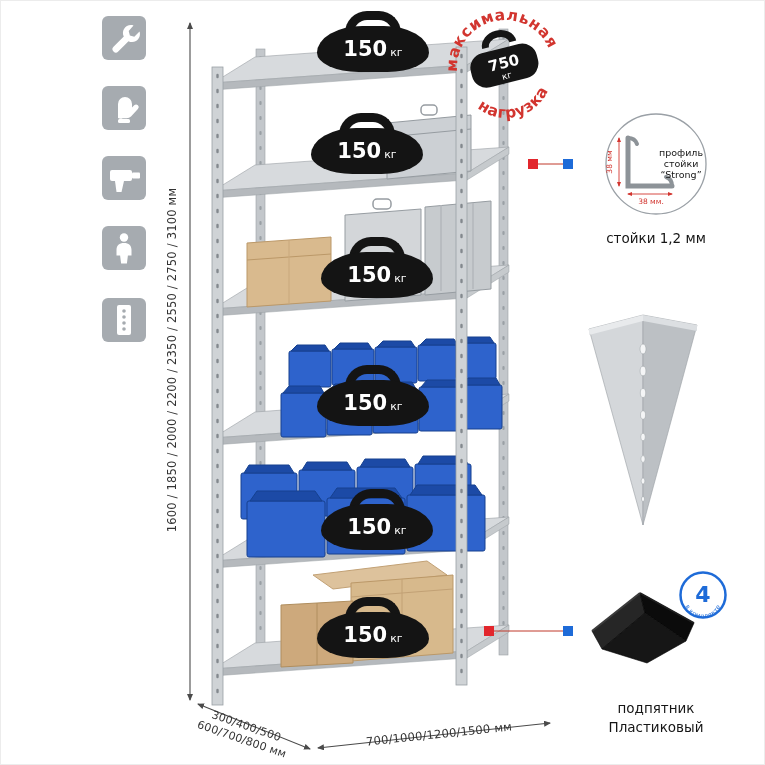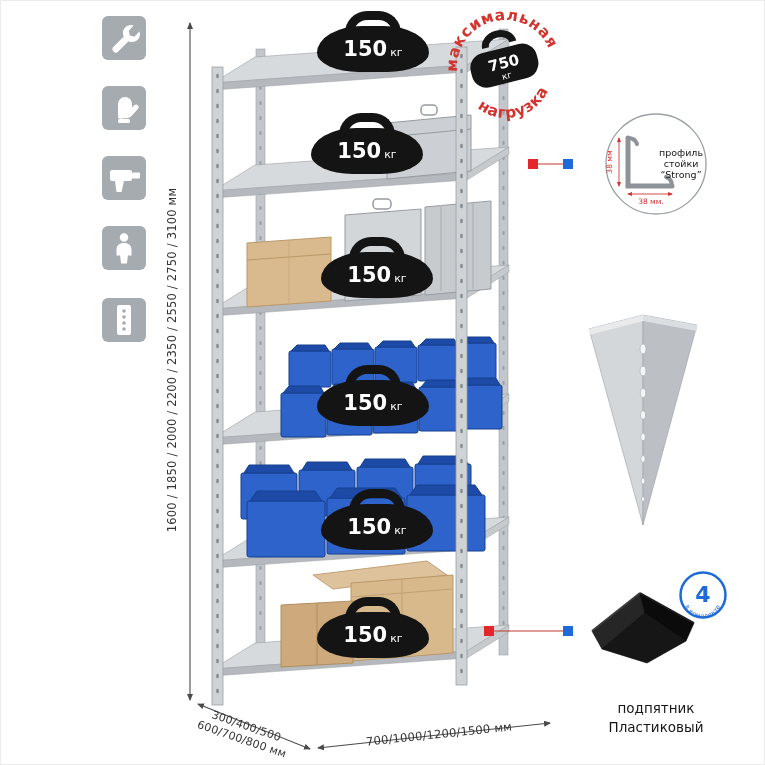--- a/index.html
+++ b/index.html
@@ -322,20 +322,21 @@
     <line x1="32" y1="88" x2="76" y2="88" stroke="#d2352f" stroke-width="0.9" marker-start="url(#parr)" marker-end="url(#parr)"></line>
     <text x="55" y="98" font-size="7.5" fill="#d2352f" text-anchor="middle">38 мм.</text>
     <g font-size="9.5" fill="#161616" text-anchor="middle">
       <text x="85" y="50">профиль</text>
       <text x="85" y="61">стойки</text>
       <text x="85" y="72">“Strong”</text>
     </g>
   </svg>
 
   <div class="callout-note" style="top:228px">
+    <div>стойки 1,2 мм</div>
   </div>
 
   <svg class="layer" style="left:572px;top:298px" width="150" height="240" viewBox="0 0 150 240">
     <polygon points="16,30 70,16 70,226" fill="#d4d7da" stroke="#9aa0a5" stroke-width="0.6"></polygon>
     <polygon points="70,16 124,26 70,226" fill="#bcc0c4" stroke="#9aa0a5" stroke-width="0.6"></polygon>
     <polygon points="16,30 70,16 70,22 16,36" fill="#e8eaec"></polygon>
     <polygon points="70,16 124,26 124,32 70,22" fill="#dcdfe2"></polygon>
     <g fill="#f4f5f6" stroke="#9aa0a5" stroke-width="0.5">
       <ellipse cx="70" cy="50" rx="3" ry="5"></ellipse>
         <ellipse cx="70" cy="72" rx="2.9" ry="4.8"></ellipse>

